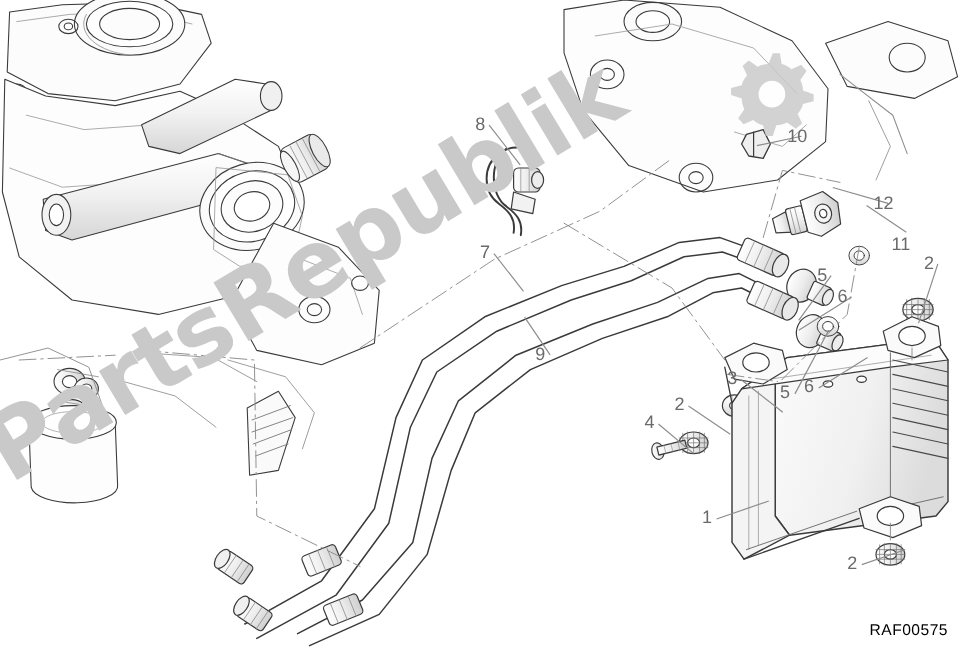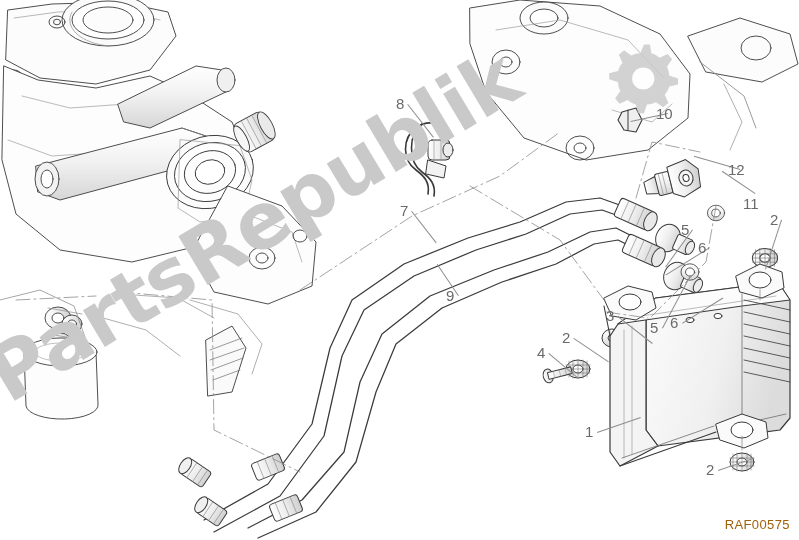--- a/index.html
+++ b/index.html
@@ -23,21 +23,21 @@
   #artwork{position:absolute;left:0;top:0;width:799px;height:540px;}
 
   
   .callout{position:absolute;color:#6a6a6a;font-size:15px;
            font-family:"Liberation Sans", sans-serif;
            line-height:1;user-select:none;}
   .leader{position:absolute;background:#8d8d8d;height:1px;
           transform-origin:0 0;}
 
   
-  #code{position:absolute;right:9px;bottom:8px;color:#a16207;
+  #code{position:absolute;right:9px;bottom:8px;color:#000000;
         font-size:13px;letter-spacing:.4px;
         font-family:"Liberation Sans", sans-serif;}
 </style>
 </head>
 <body>
 
 <div id="stage">
 
   <svg id="artwork" viewBox="0 0 799 540">
     <defs>

